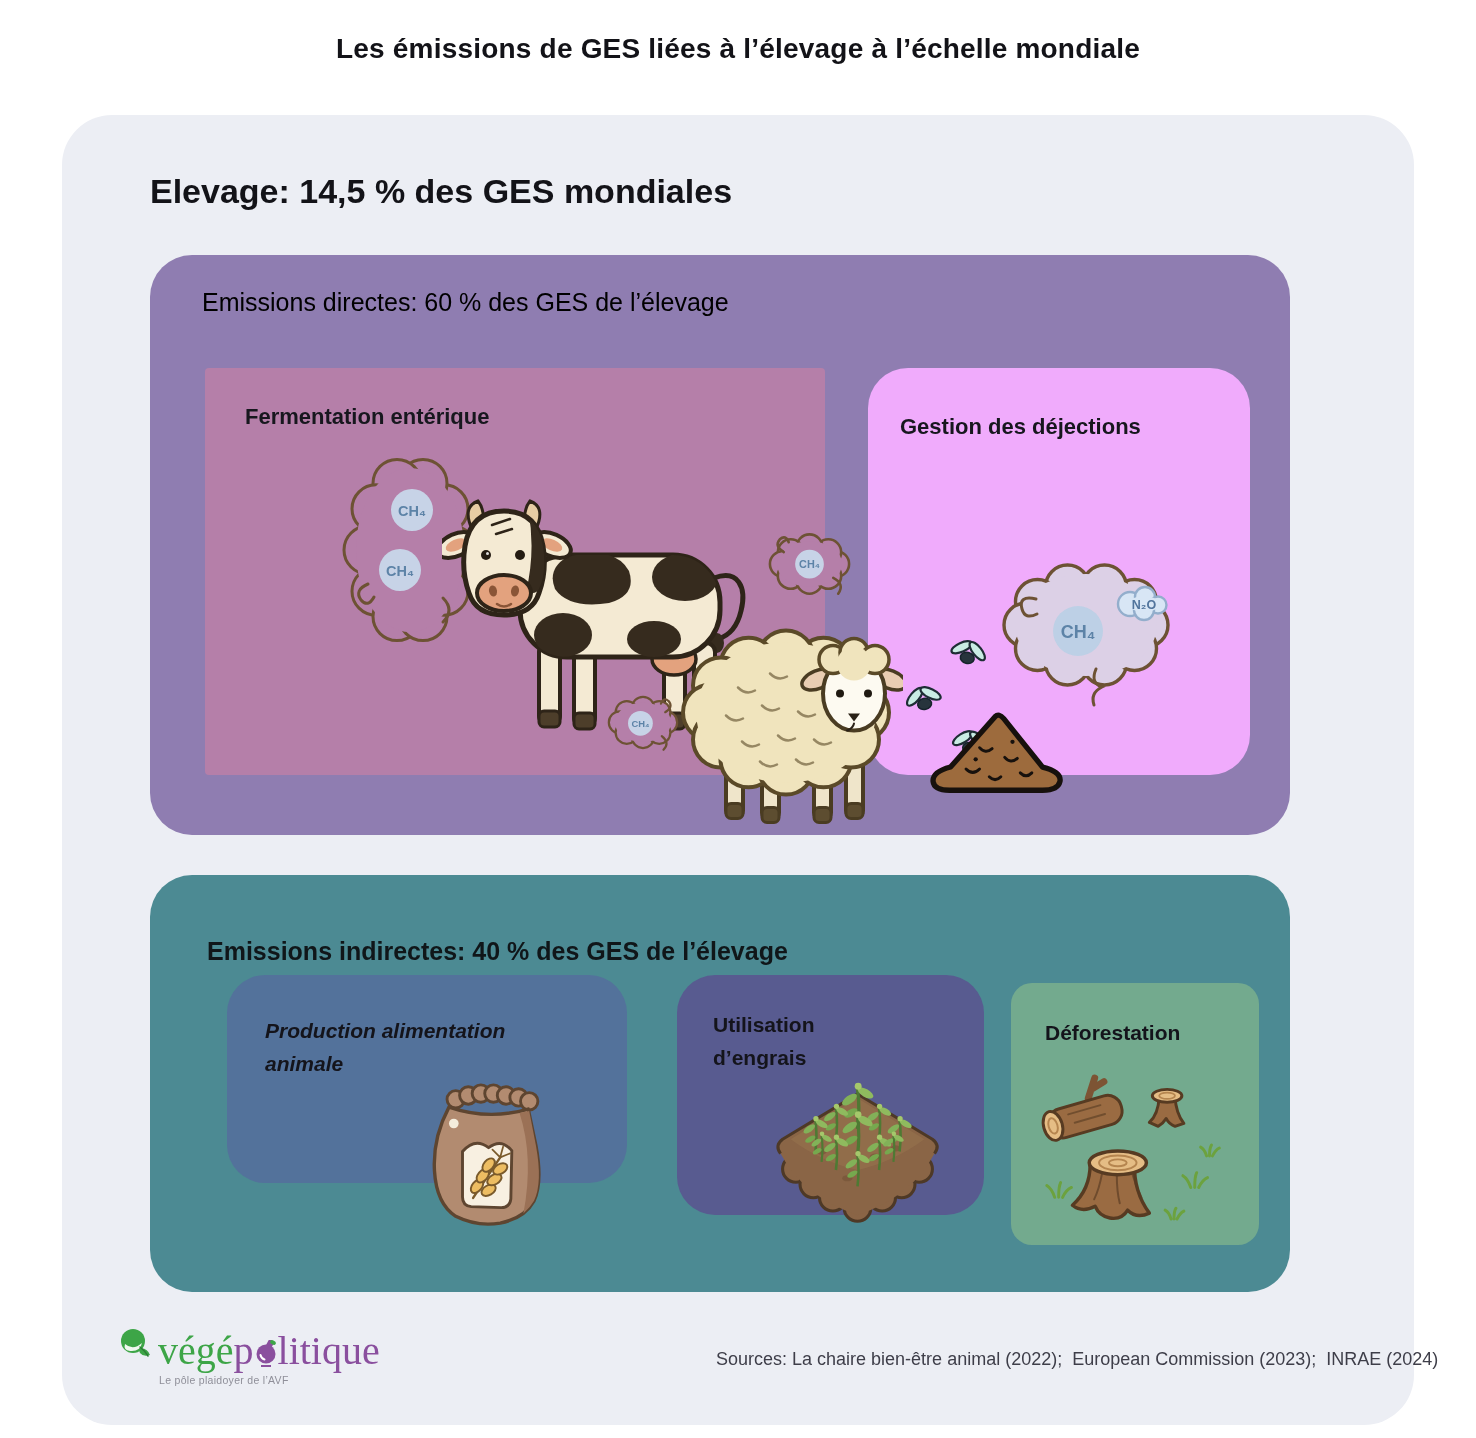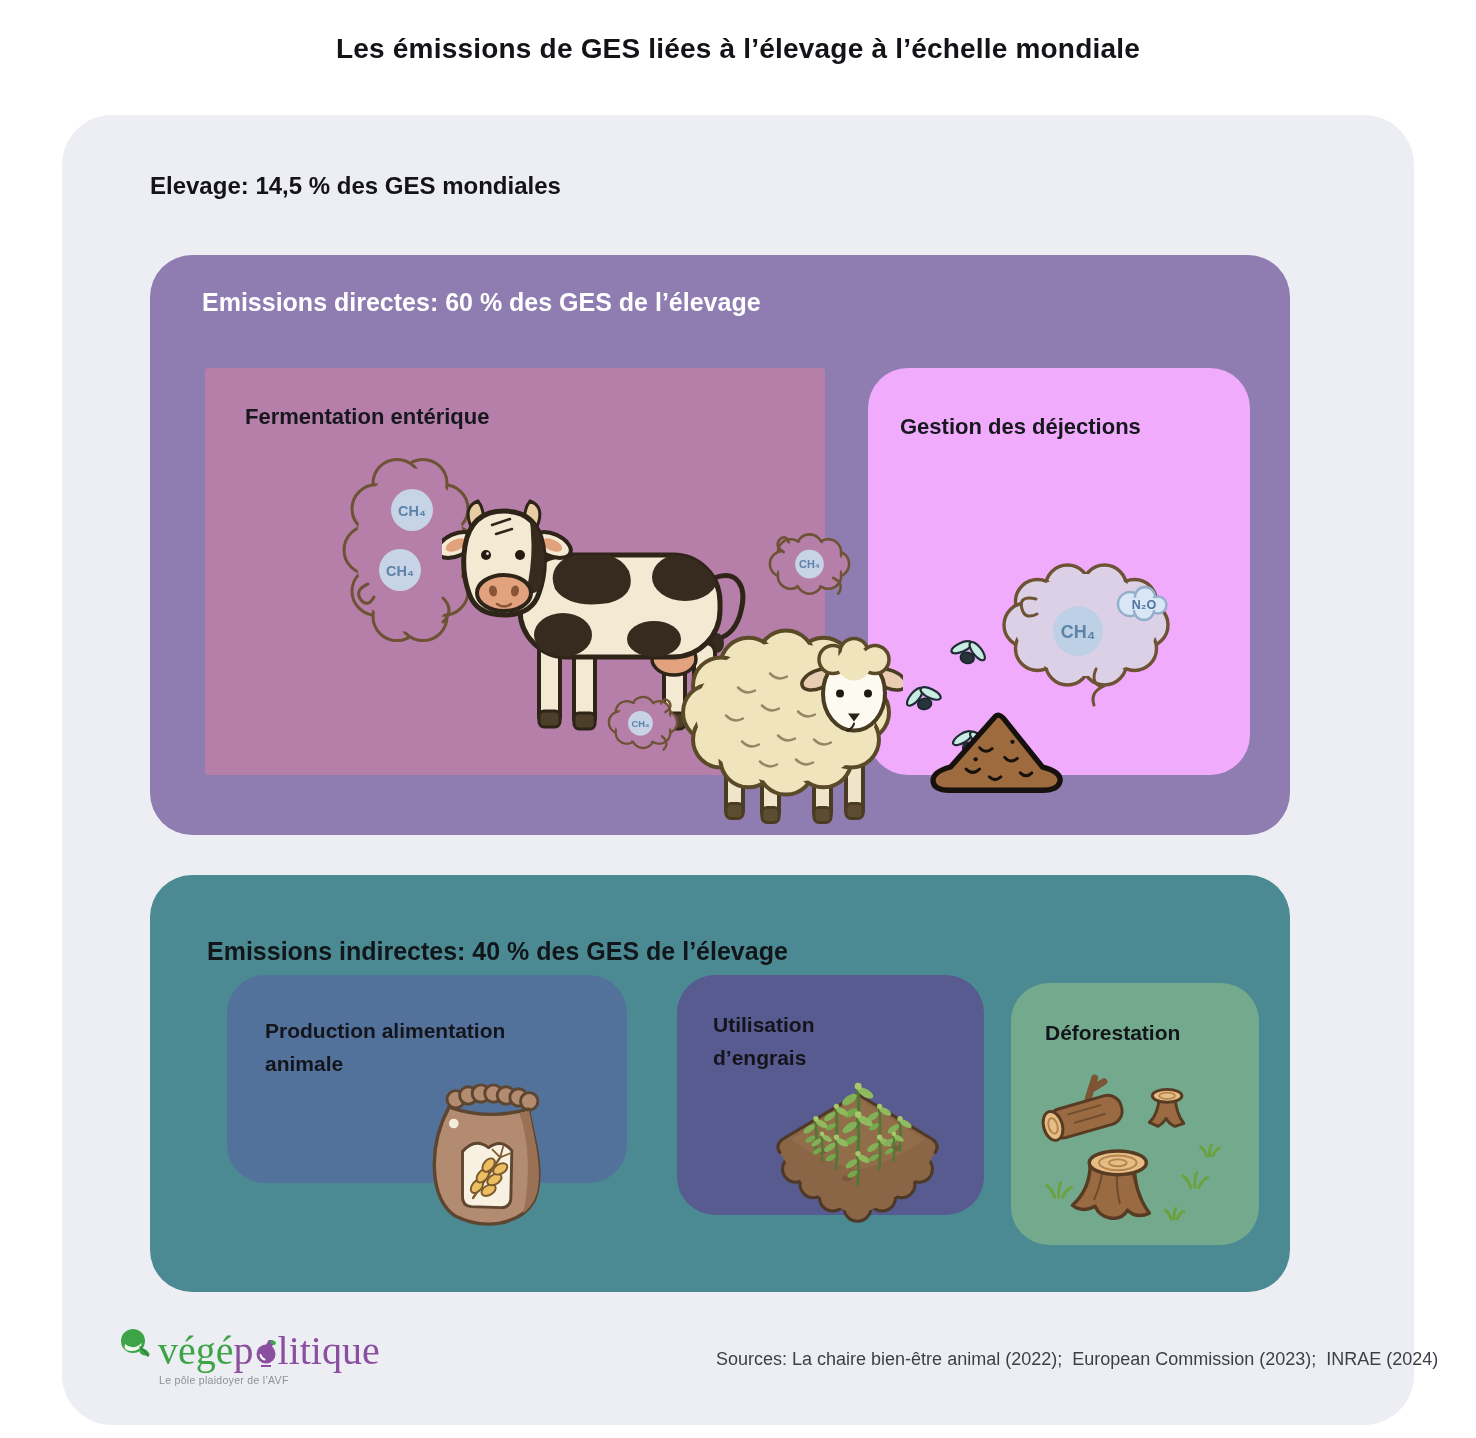--- a/index.html
+++ b/index.html
@@ -13,28 +13,28 @@
     position:absolute; top:33px; left:0; width:100%;
     text-align:center; font-size:28px; font-weight:700; color:#131318;
     letter-spacing:.2px;
   }
   .container {
     position:absolute; left:62px; top:115px; width:1352px; height:1310px;
     background:#eceef4; border-radius:50px;
   }
   .overview-heading {
     position:absolute; left:88px; top:57px;
-    font-size:24px; font-weight:700; color:#131318;
+    font-size:34px; font-weight:700; color:#131318;
   }
   
   .direct-card {
     position:absolute; left:88px; top:140px; width:1140px; height:580px;
     background:#8f7db1; border-radius:42px;
   }
-  .direct-heading { position:absolute; left:52px; top:33px; font-size:25px; font-weight:700; color:#ffffff; z-index:2; }
+  .direct-heading { position:absolute; left:52px; top:33px; font-size:25px; font-weight:400; color:#000000; z-index:2; }
   .enteric-card {
     position:absolute; left:55px; top:113px; width:620px; height:407px;
     background:#b57fa9; border-radius:4px; z-index:1;
   }
   .enteric-title { position:absolute; left:40px; top:36px; font-size:22px; font-weight:600; color:#17171e; }
   .manure-card {
     position:absolute; left:718px; top:113px; width:382px; height:407px;
     background:#f0abfc; border-radius:40px; z-index:1;
   }
   .manure-title { position:absolute; left:32px; top:46px; font-size:22px; font-weight:600; color:#17171e; }
@@ -47,23 +47,23 @@
   .manure-cloud{ left:828px; top:292px; width:218px; height:165px; }
   .flies-pos   { left:756px; top:378px; width:112px; height:142px; }
   .pile-pos    { left:768px; top:452px; width:158px; height:92px; }
   
   .indirect-card {
     position:absolute; left:88px; top:760px; width:1140px; height:417px;
     background:#4c8a93; border-radius:42px;
   }
   .indirect-heading { position:absolute; left:57px; top:46px; font-size:25px; font-weight:700; color:#101619;margin-top:16px; }
   .sub-card { position:absolute; border-radius:38px; }
-  .feed-card { left:77px;  top:100px; width:400px; height:208px; background:#53729b; }
+  .feed-card { left:77px;  top:100px; width:400px; height:208px; background:#53729b;font-style:italic; }
   .fert-card { left:527px; top:100px; width:307px; height:240px; background:#585b90; }
-  .def-card  { left:861px; top:108px; width:248px; height:262px; background:#73aa8e; }
+  .def-card  { left:861px; top:108px; width:248px; height:262px; background:#73aa8e;border-radius:21px; }
   .sub-title { position:absolute; font-size:21px; font-weight:600; color:#14141b; line-height:1.55; }
   .feed-title { left:38px; top:40px; max-width:290px; }
   .fert-title { left:36px; top:34px; max-width:160px; }
   .def-title  { left:34px; top:34px; }
   .feed-icon { position:absolute; left:192px; top:92px; width:145px; height:172px; }
   .fert-icon { position:absolute; left:68px;  top:78px; width:225px; height:195px; }
   .def-icon  { position:absolute; left:22px;  top:84px; width:212px; height:168px; }
   
   .footer-logo { position:absolute; left:56px; top:1212px; display:flex; align-items:flex-start; }
   .brand-line { display:flex; align-items:baseline; font-family:"Liberation Serif","DejaVu Serif",serif; font-size:40px; margin-left:6px;text-align:center; }

